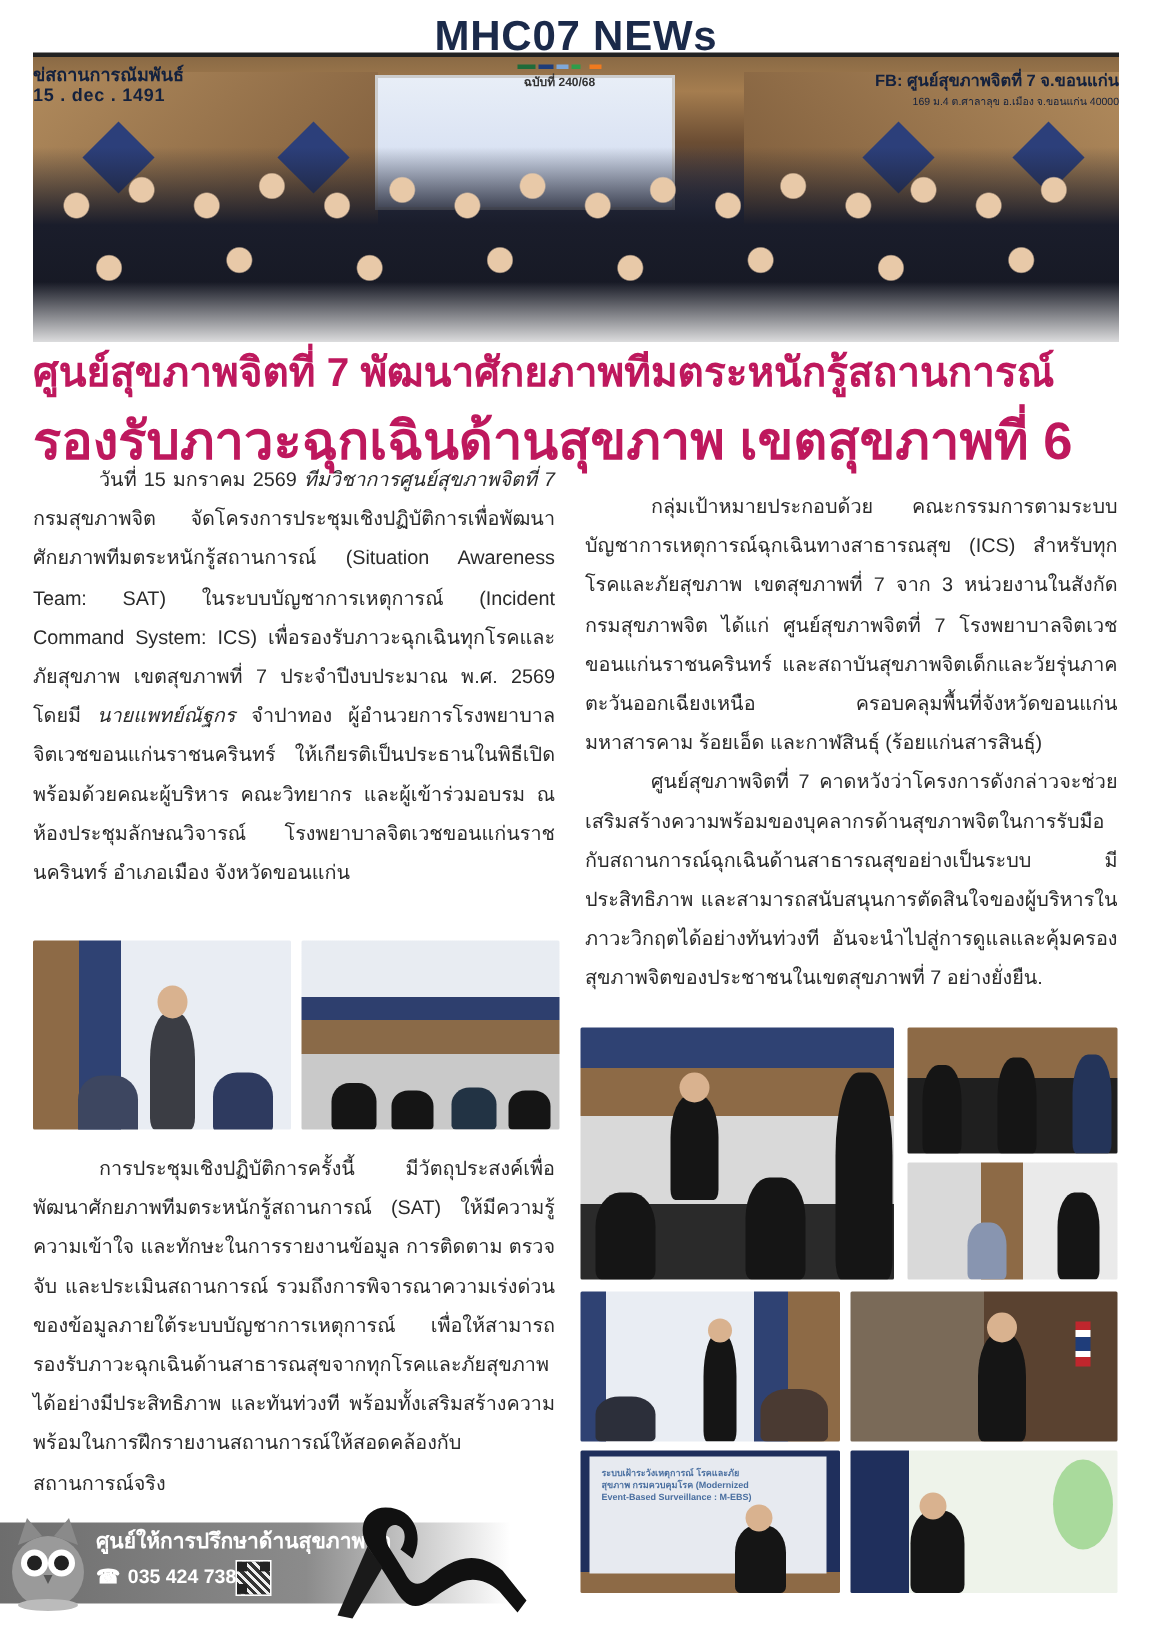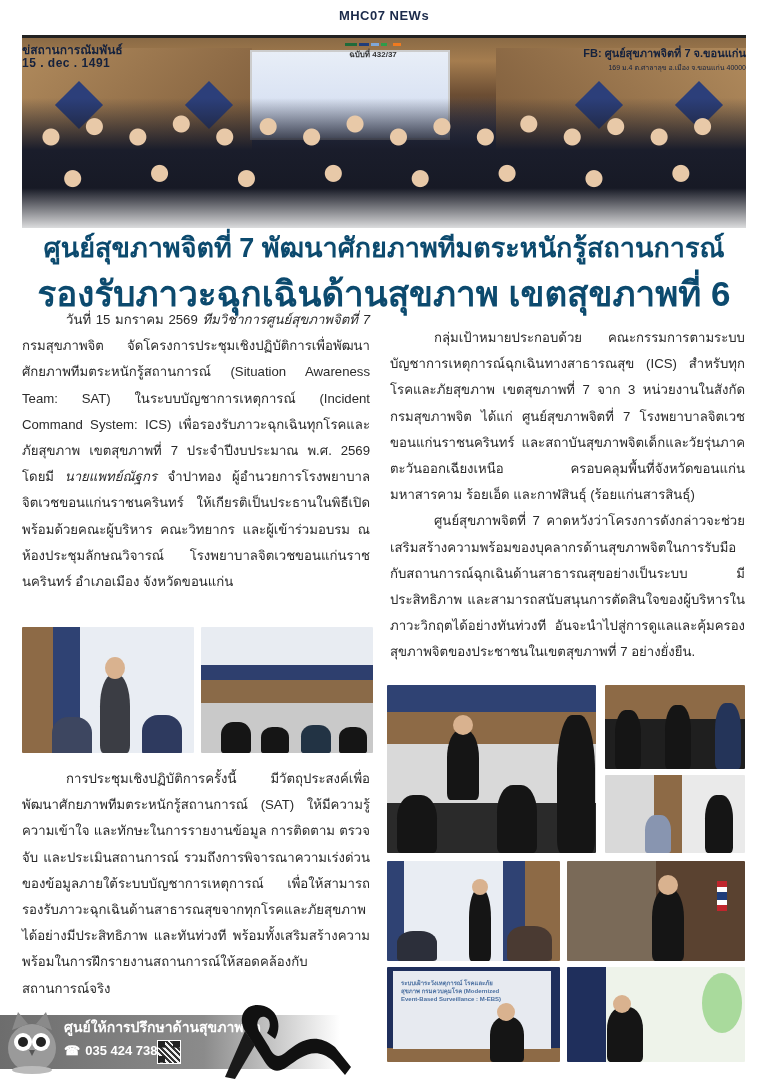--- a/index.html
+++ b/index.html
@@ -1,20 +1,20 @@
 <!DOCTYPE html>
 <html><head>
 <meta charset="utf-8">
 <style>
   * { box-sizing: border-box; margin: 0; padding: 0; }
   html, body { width: 768px; height: 1086px; background: #ffffff; overflow: hidden; }
   body { position: relative; font-family: "DejaVu Sans", sans-serif; color: #222; }
 
   .masthead { position: absolute; top: 8px; left: 0; width: 768px; text-align: center;
-    font-family: "Liberation Sans", sans-serif; font-weight: bold; font-size: 13px; color: #1b2a4a; letter-spacing: 0.5px; }
+    font-family: "Liberation Sans", sans-serif; font-weight: bold; font-size: 28px; color: #1b2a4a; letter-spacing: 0.5px; }
   .rule { position: absolute; top: 35px; left: 22px; width: 724px; height: 3px; background: #222; }
 
   .hero { position: absolute; top: 38px; left: 22px; width: 724px; height: 190px; overflow: hidden;
     background: linear-gradient(180deg, #8a6a45 0%, #a57d4f 12%, #6b4d33 30%, #2d3550 55%, #1e2235 80%, #3a3530 100%); }
   .hero .wall-left { position: absolute; left: 0; top: 10px; width: 230px; height: 120px;
     background: linear-gradient(135deg, #b08a5c, #7b5a3a); }
   .hero .wall-right { position: absolute; right: 0; top: 10px; width: 250px; height: 120px;
     background: linear-gradient(225deg, #b08a5c, #7b5a3a); }
   .hero .diamond { position: absolute; width: 34px; height: 34px; background: #2c3f7a; transform: rotate(45deg); }
   .hero .screen { position: absolute; left: 228px; top: 12px; width: 200px; height: 90px;
@@ -51,21 +51,21 @@
 
   .hero-left { position: absolute; top: 44px; left: 22px; font-family: "Liberation Sans", sans-serif; font-weight: bold; color: #14213d; line-height: 13px; font-size: 12px; }
   .hero-left .date { font-size: 12px; letter-spacing: 0.5px; }
   .issue { position: absolute; top: 43px; left: 345px; text-align: center; font-family: "Liberation Sans", sans-serif; font-size: 8px; font-weight: bold; color: #333; }
   .issue .bars { display: flex; gap: 2px; justify-content: center; margin-bottom: 2px; }
   .issue .bars span { display: block; height: 3px; }
   .hero-right { position: absolute; top: 44px; right: 22px; text-align: right; font-family: "Liberation Sans", sans-serif; color: #14213d; }
   .hero-right .fb { font-weight: bold; font-size: 11px; }
   .hero-right .addr { font-size: 7px; }
 
-  .headline { position: absolute; left: 22px; width: 724px; text-align: center; font-family: "Liberation Sans", sans-serif; font-weight: bold; color: #0c4a6e; white-space: nowrap; overflow: hidden; }
+  .headline { position: absolute; left: 22px; width: 724px; font-family: "Liberation Sans", sans-serif; font-weight: bold; color: #be185d; white-space: nowrap; overflow: hidden; }
   .headline.l1 { top: 226px; font-size: 27px; }
   .headline.l2 { top: 266px; font-size: 35px; }
 
   .col { position: absolute; font-family: "Liberation Sans", sans-serif; font-size: 13.2px; line-height: 26.2px; color: #2a2a2a; text-align: justify; }
   .col p { text-indent: 44px; }
   .col em { font-style: italic; }
   .col-left-1 { top: 307px; left: 22px; width: 348px; }
   .col-right-1 { top: 325px; left: 390px; width: 355px; }
   .col-left-2 { top: 766px; left: 22px; width: 348px; }
 
@@ -118,21 +118,21 @@
 </div>
 
 <div class="issue">
   <div class="bars">
     <span style="width:12px;background:#1f6b3a"></span>
     <span style="width:10px;background:#1f3d7a"></span>
     <span style="width:8px;background:#7fa8d9"></span>
     <span style="width:6px;background:#2e9d4a"></span>
     <span style="width:8px;background:#f07a1f;margin-left:4px"></span>
   </div>
-  <div>ฉบับที่ 432/37</div>
+  <div>ฉบับที่ 240/68</div>
 </div>
 
 <div class="hero-right">
   <div class="fb">FB: ศูนย์สุขภาพจิตที่ 7 จ.ขอนแก่น</div>
   <div class="addr">169 ม.4 ต.ศาลาลุข อ.เมือง จ.ขอนแก่น 40000</div>
 </div>
 
 <div class="headline l1">ศูนย์สุขภาพจิตที่ 7 พัฒนาศักยภาพทีมตระหนักรู้สถานการณ์</div>
 <div class="headline l2">รองรับภาวะฉุกเฉินด้านสุขภาพ เขตสุขภาพที่ 6</div>
 

